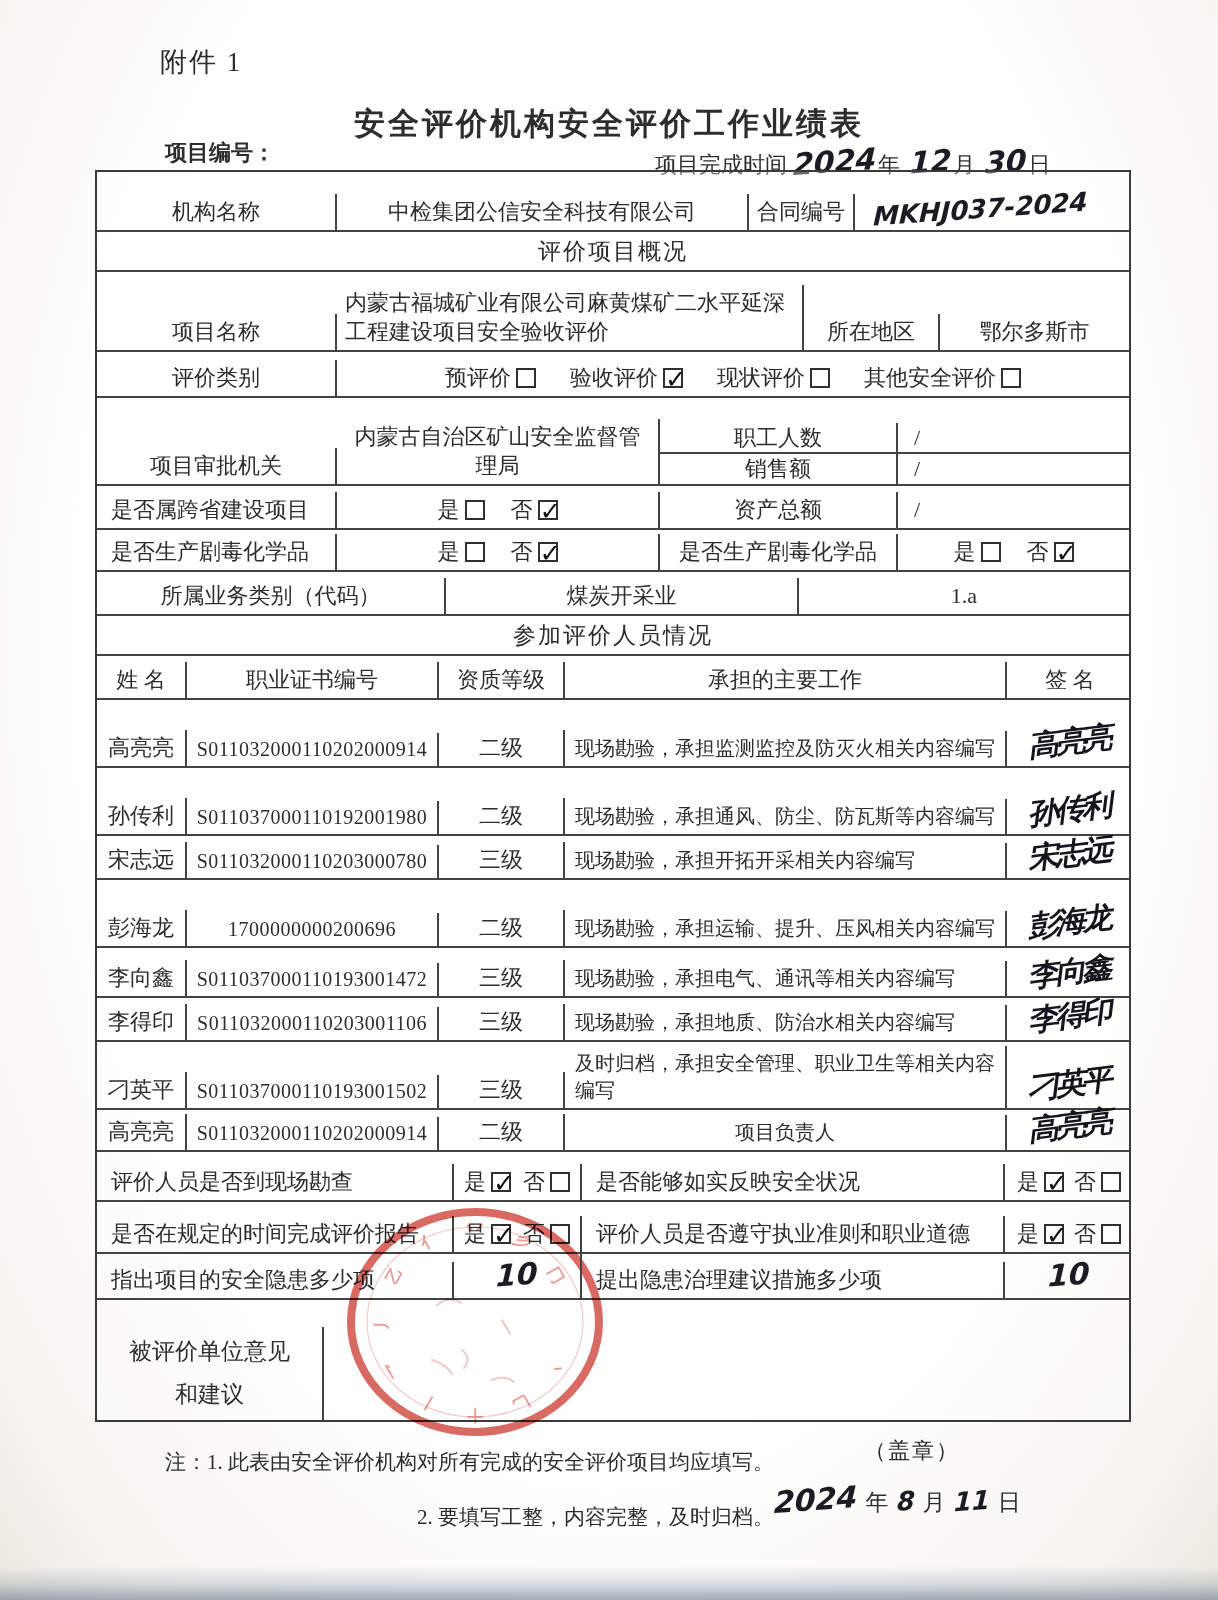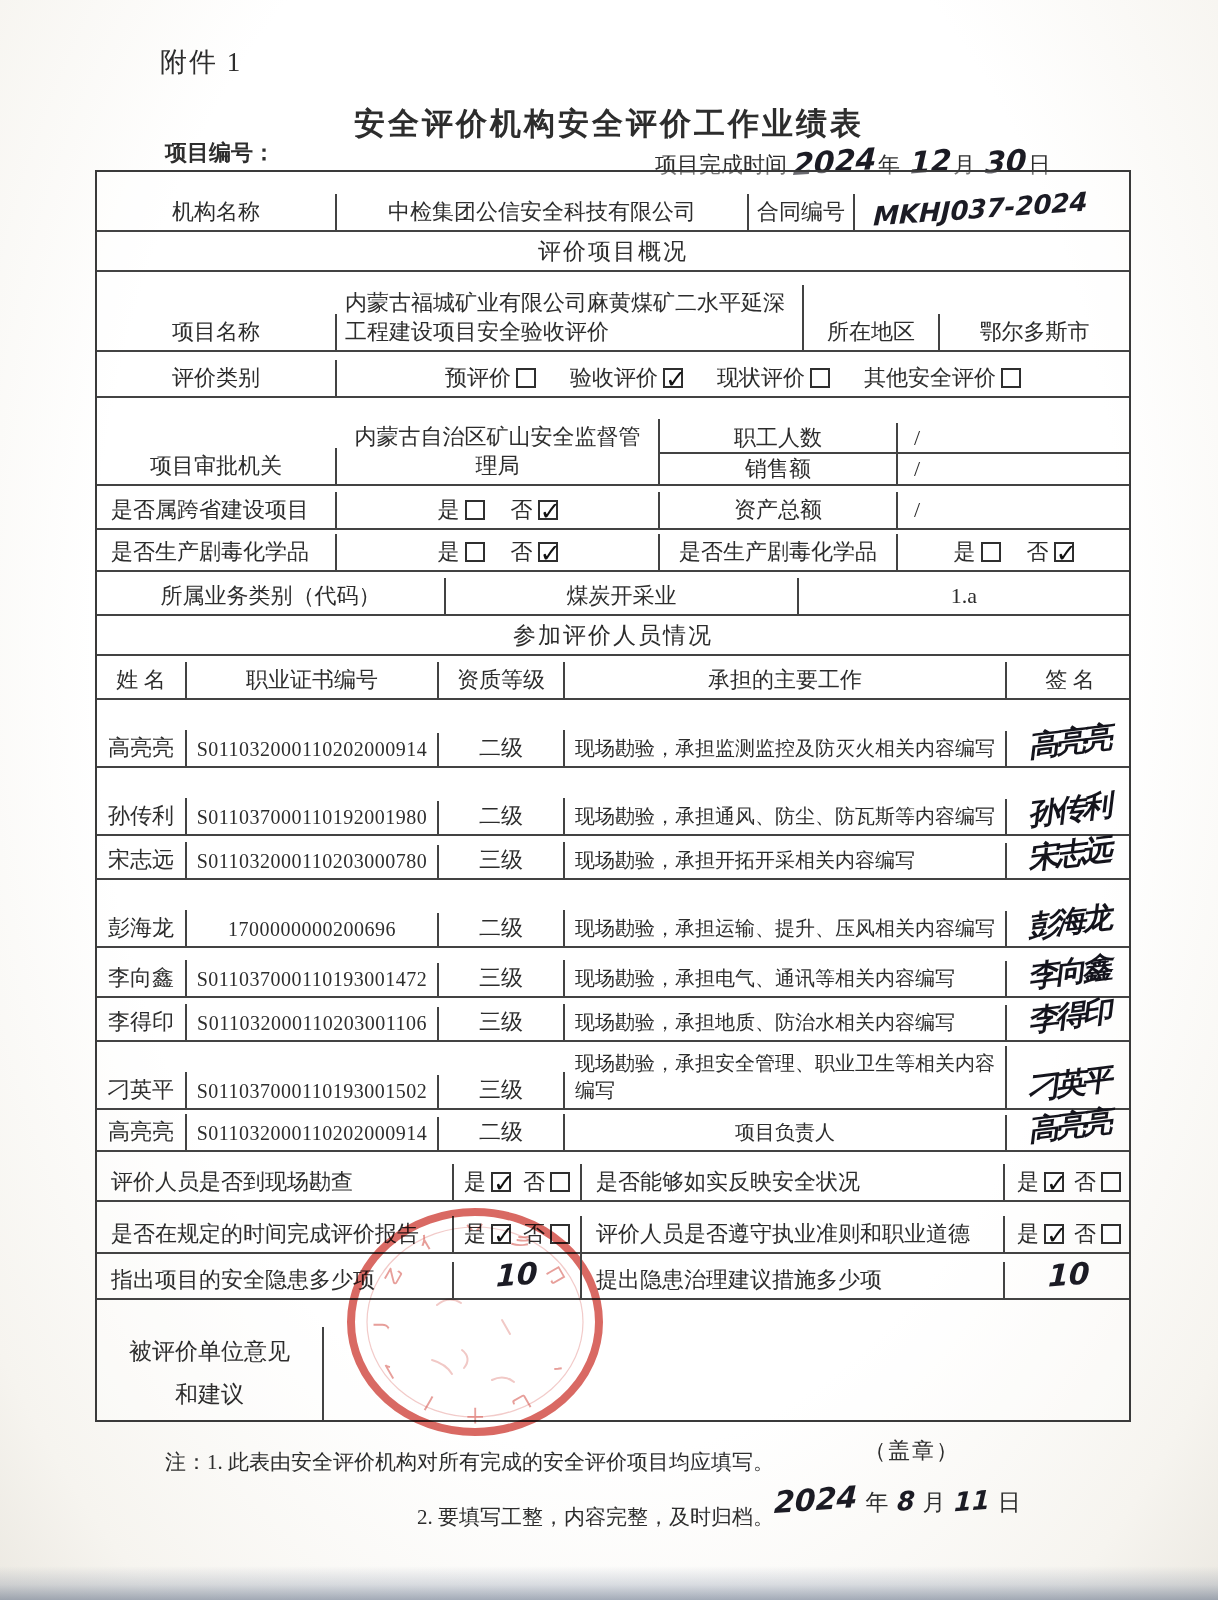--- a/index.html
+++ b/index.html
@@ -259,21 +259,21 @@
       <div class="c w-level">三级</div>
       <div class="c w-work work left">现场勘验，承担地质、防治水相关内容编写</div>
       <div class="c w-sign sigc">
           <span class="sig">李得印</span>
         </div>
     </div>
     <div class="row" style="height:68px">
       <div class="c w-name">刁英平</div>
       <div class="c w-cert cert">S011037000110193001502</div>
       <div class="c w-level">三级</div>
-      <div class="c w-work work left">现场勘验，承担安全管理、职业卫生等相关内容编写</div>
+      <div class="c w-work work left">及时归档，承担安全管理、职业卫生等相关内容编写</div>
       <div class="c w-sign sigc">
           <span class="sig">刁英平</span>
         </div>
     </div>
     <div class="row" style="height:42px">
       <div class="c w-name">高亮亮</div>
       <div class="c w-cert cert">S011032000110202000914</div>
       <div class="c w-level">二级</div>
       <div class="c w-work work">项目负责人</div>
       <div class="c w-sign sigc">

